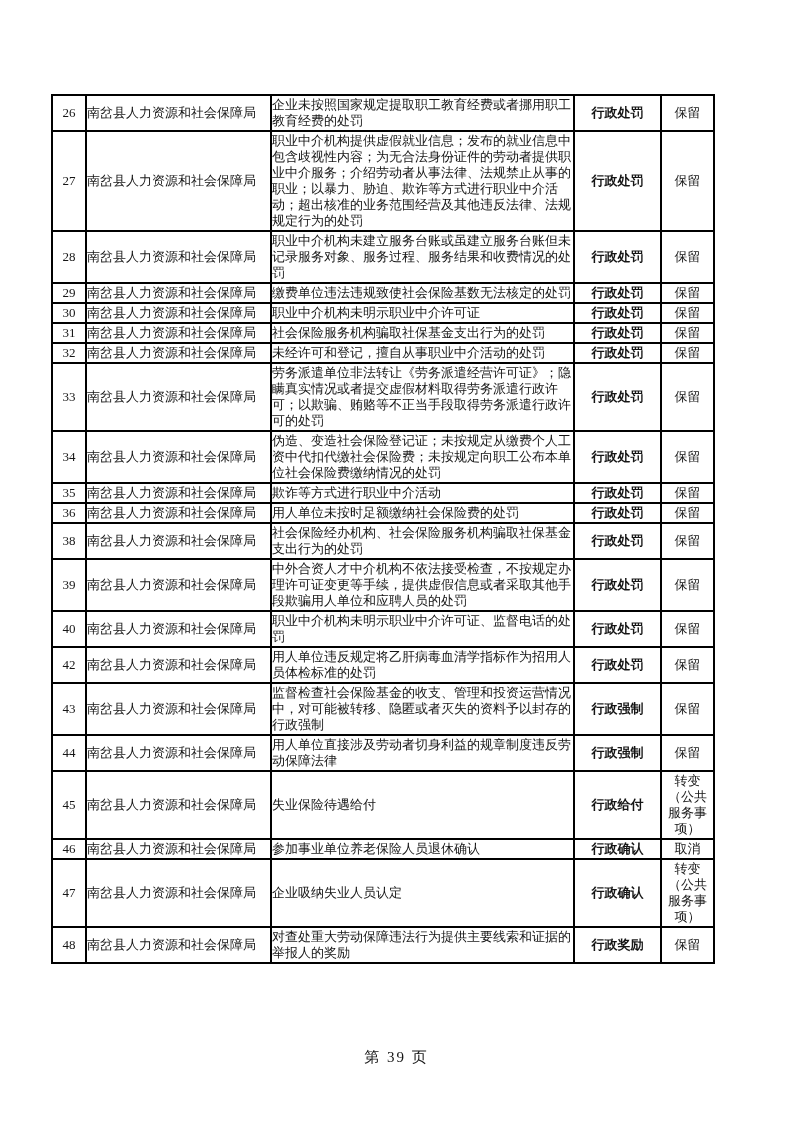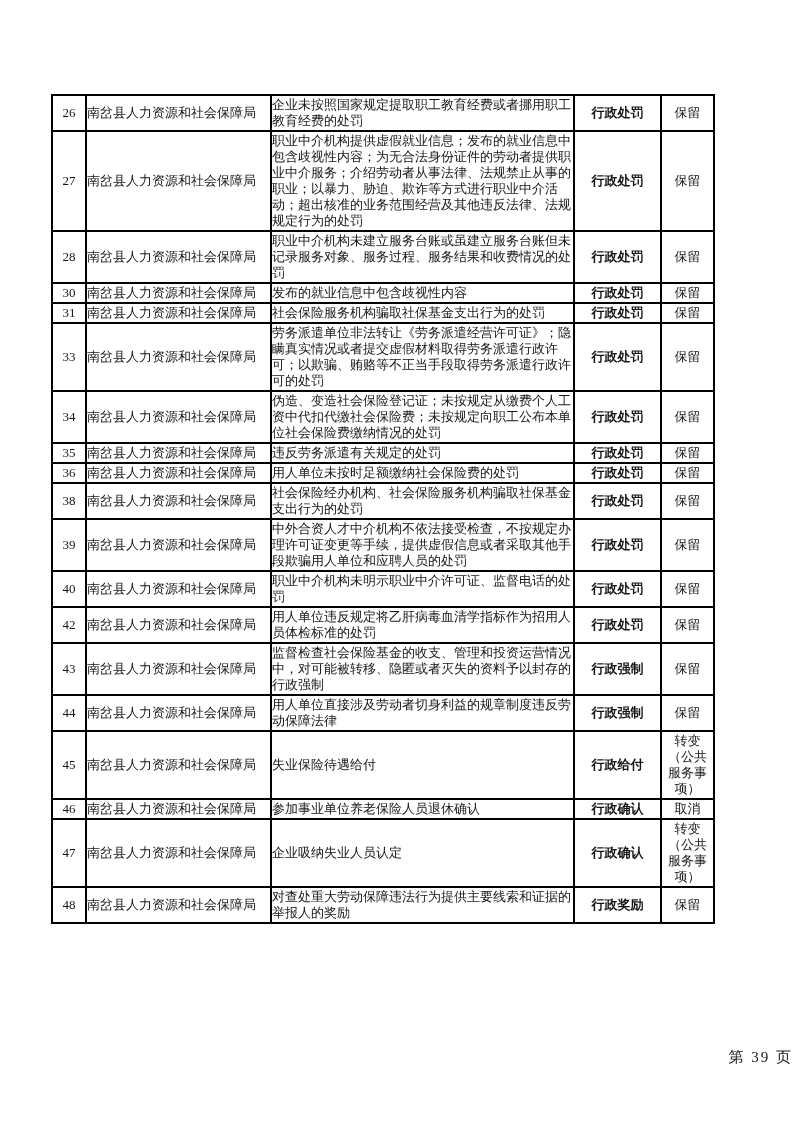--- a/index.html
+++ b/index.html
@@ -50,21 +50,21 @@
   }
   td.col-status {
     text-align: center;
     padding: 1px 2px;
   }
   .page-footer {
     position: absolute;
     left: 0;
     top: 1048px;
     width: 100%;
-    text-align: right;
+    text-align: center;
     font-size: 15px;
     letter-spacing: 2px;
     color: #151515;
   }
 </style>
 </head>
 <body>
 
 <div class="page">
 
@@ -92,51 +92,65 @@
           <td class="col-status">保留</td>
         </tr>
         <tr>
           <td class="col-no">28</td>
           <td class="col-org">南岔县人力资源和社会保障局</td>
           <td class="col-item">职业中介机构未建立服务台账或虽建立服务台账但未记录服务对象、服务过程、服务结果和收费情况的处罚</td>
           <td class="col-type">行政处罚</td>
           <td class="col-status">保留</td>
         </tr>
         <tr>
+          <td class="col-no">29</td>
+          <td class="col-org">南岔县人力资源和社会保障局</td>
+          <td class="col-item">缴费单位违法违规致使社会保险基数无法核定的处罚</td>
+          <td class="col-type">行政处罚</td>
+          <td class="col-status">保留</td>
+        </tr>
+        <tr>
           <td class="col-no">30</td>
           <td class="col-org">南岔县人力资源和社会保障局</td>
-          <td class="col-item">发布的就业信息中包含歧视性内容</td>
+          <td class="col-item">职业中介机构未明示职业中介许可证</td>
           <td class="col-type">行政处罚</td>
           <td class="col-status">保留</td>
         </tr>
         <tr>
           <td class="col-no">31</td>
           <td class="col-org">南岔县人力资源和社会保障局</td>
           <td class="col-item">社会保险服务机构骗取社保基金支出行为的处罚</td>
           <td class="col-type">行政处罚</td>
           <td class="col-status">保留</td>
         </tr>
         <tr>
+          <td class="col-no">32</td>
+          <td class="col-org">南岔县人力资源和社会保障局</td>
+          <td class="col-item">未经许可和登记，擅自从事职业中介活动的处罚</td>
+          <td class="col-type">行政处罚</td>
+          <td class="col-status">保留</td>
+        </tr>
+        <tr>
           <td class="col-no">33</td>
           <td class="col-org">南岔县人力资源和社会保障局</td>
           <td class="col-item">劳务派遣单位非法转让《劳务派遣经营许可证》；隐瞒真实情况或者提交虚假材料取得劳务派遣行政许可；以欺骗、贿赂等不正当手段取得劳务派遣行政许可的处罚</td>
           <td class="col-type">行政处罚</td>
           <td class="col-status">保留</td>
         </tr>
         <tr>
           <td class="col-no">34</td>
           <td class="col-org">南岔县人力资源和社会保障局</td>
           <td class="col-item">伪造、变造社会保险登记证；未按规定从缴费个人工资中代扣代缴社会保险费；未按规定向职工公布本单位社会保险费缴纳情况的处罚</td>
           <td class="col-type">行政处罚</td>
           <td class="col-status">保留</td>
         </tr>
         <tr>
           <td class="col-no">35</td>
           <td class="col-org">南岔县人力资源和社会保障局</td>
-          <td class="col-item">违反劳务派遣有关规定的处罚</td>
+          <td class="col-item">欺诈等方式进行职业中介活动</td>
           <td class="col-type">行政处罚</td>
           <td class="col-status">保留</td>
         </tr>
         <tr>
           <td class="col-no">36</td>
           <td class="col-org">南岔县人力资源和社会保障局</td>
           <td class="col-item">用人单位未按时足额缴纳社会保险费的处罚</td>
           <td class="col-type">行政处罚</td>
           <td class="col-status">保留</td>
         </tr>

